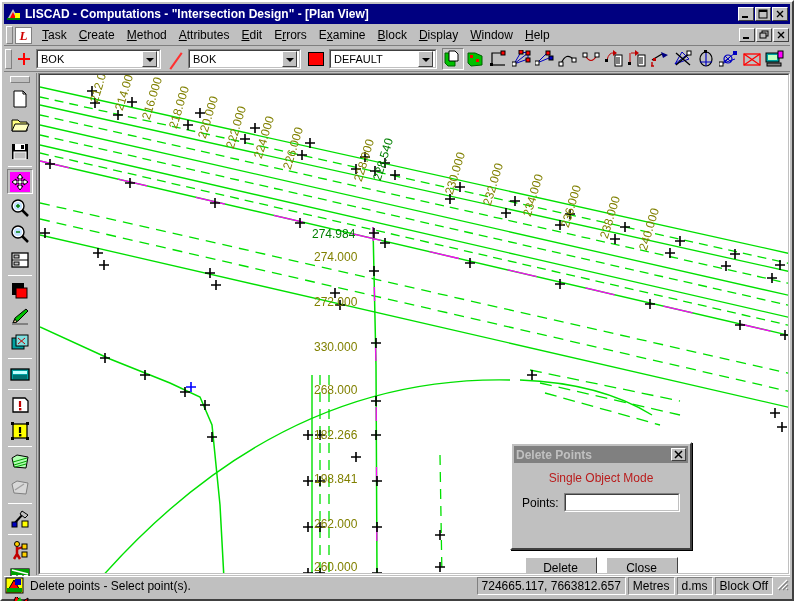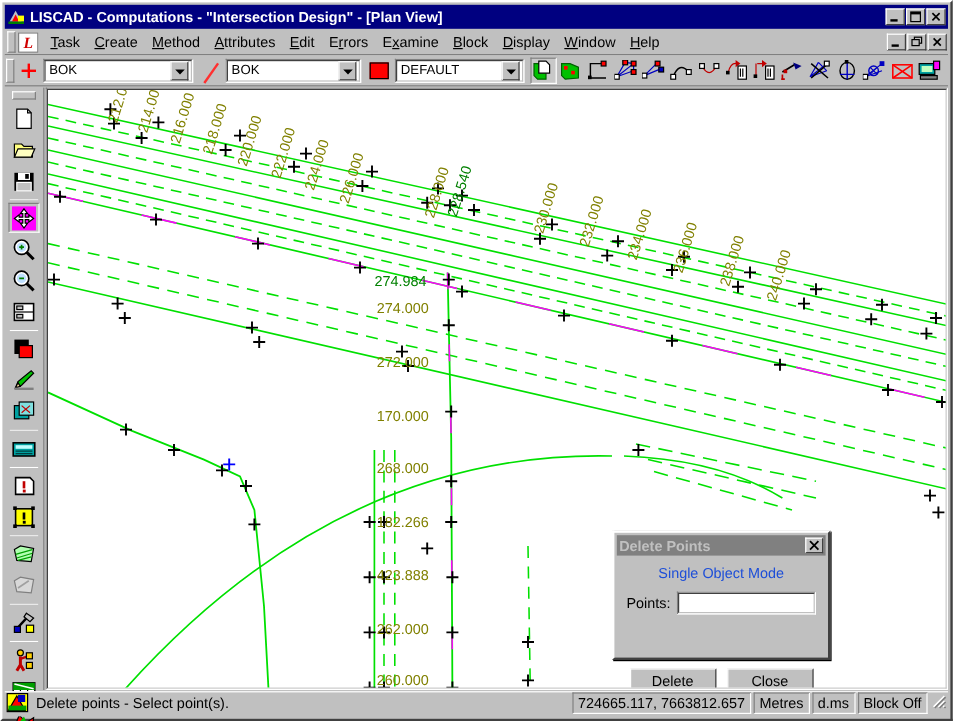--- a/index.html
+++ b/index.html
@@ -205,21 +205,21 @@
     white-space: nowrap;
   }
   .dlg-close {
     width: 15px; height: 13px; background: #c0c0c0;
     border: 1px solid #ffffff;
     border-right-color: #404040; border-bottom-color: #404040;
     font-size: 10px; line-height: 11px; text-align: center; font-weight: bold;
     color: #000; font-family: "Liberation Sans", sans-serif;
   }
   .dlg-mode {
-    text-align: center; font-size: 12px; color: #1d4ed8; margin-top: 8px;
+    text-align: center; font-size: 12px; color: #b91c1c; margin-top: 8px;
   }
   .dlg-row {
     display: flex; align-items: center; margin: 8px 10px 0 10px;
   }
   .dlg-row .lbl { font-size: 12px; color: #000; margin-right: 5px; }
   .dlg-input {
     flex: 1; height: 19px; background: #ffffff;
     border: 1px solid #808080; border-right-color:#ffffff; border-bottom-color:#ffffff;
     position: relative;
   }
@@ -790,24 +790,24 @@
         <div class="clabel" style="left:480px; top:139px; transform:rotate(-73deg);">234.000</div>
         <div class="clabel" style="left:518px; top:150px; transform:rotate(-73deg);">236.000</div>
         <div class="clabel" style="left:557px; top:161px; transform:rotate(-73deg);">238.000</div>
         <div class="clabel" style="left:596px; top:173px; transform:rotate(-73deg);">240.000</div>
       </div>
 
       <div>
         <div class="clabel green" style="left:272px; top:152px;">274.984</div>
         <div class="clabel" style="left:274px; top:175px;">274.000</div>
         <div class="clabel" style="left:274px; top:220px;">272.000</div>
-        <div class="clabel" style="left:274px; top:265px;">170.000</div>
+        <div class="clabel" style="left:274px; top:265px;">330.000</div>
         <div class="clabel" style="left:274px; top:308px;">268.000</div>
         <div class="clabel" style="left:274px; top:353px;">182.266</div>
-        <div class="clabel" style="left:274px; top:397px;">423.888</div>
+        <div class="clabel" style="left:274px; top:397px;">198.841</div>
         <div class="clabel" style="left:274px; top:442px;">262.000</div>
         <div class="clabel" style="left:274px; top:485px;">260.000</div>
       </div>
 
       <div class="dialog" style="left:470px; top:367px;">
         <div class="dlg-title">
           <div class="dlg-title-text">Delete Points</div>
           <div class="dlg-close">
             <svg width="13" height="11" viewBox="0 0 13 11">
                 <path d="M3,2 L10,9 M10,2 L3,9" stroke="#000" stroke-width="1.5"></path>

